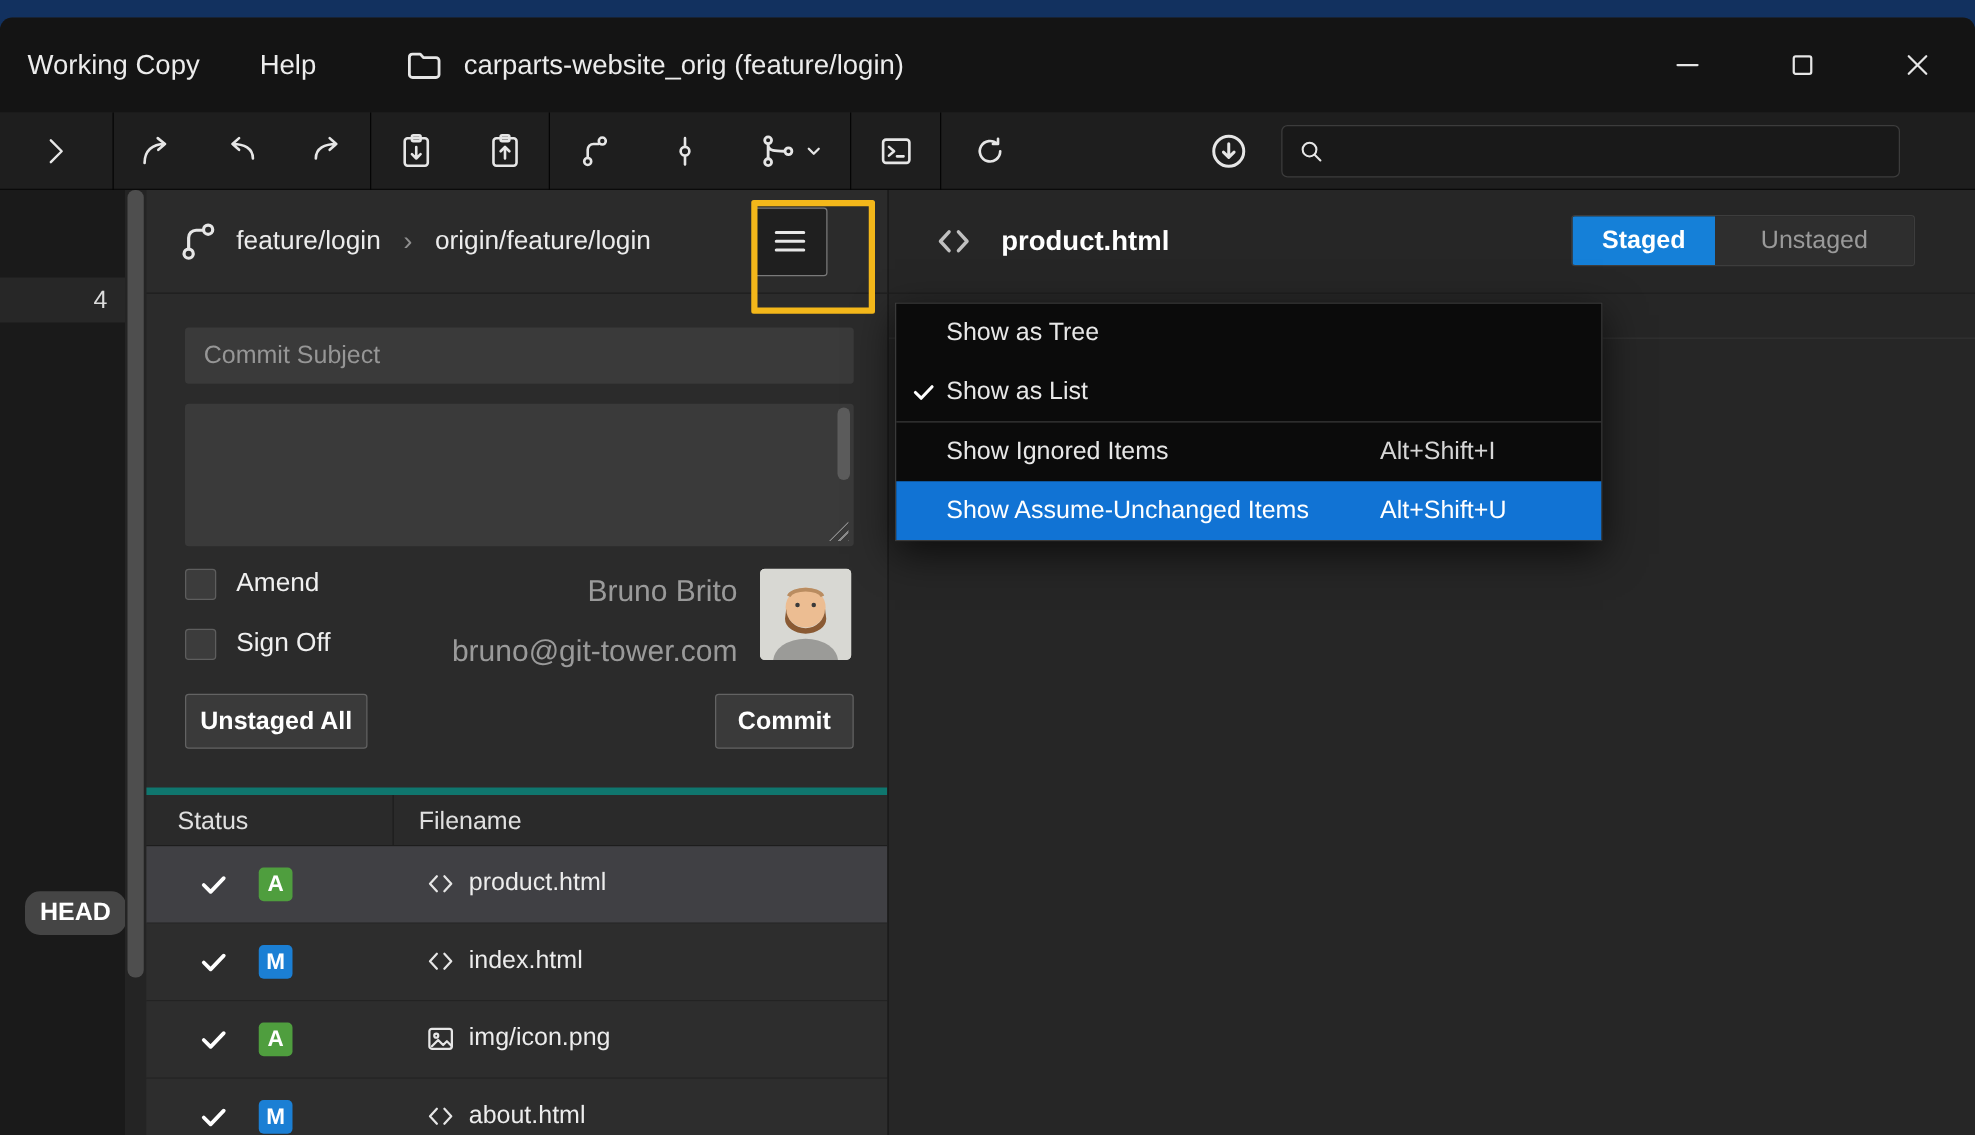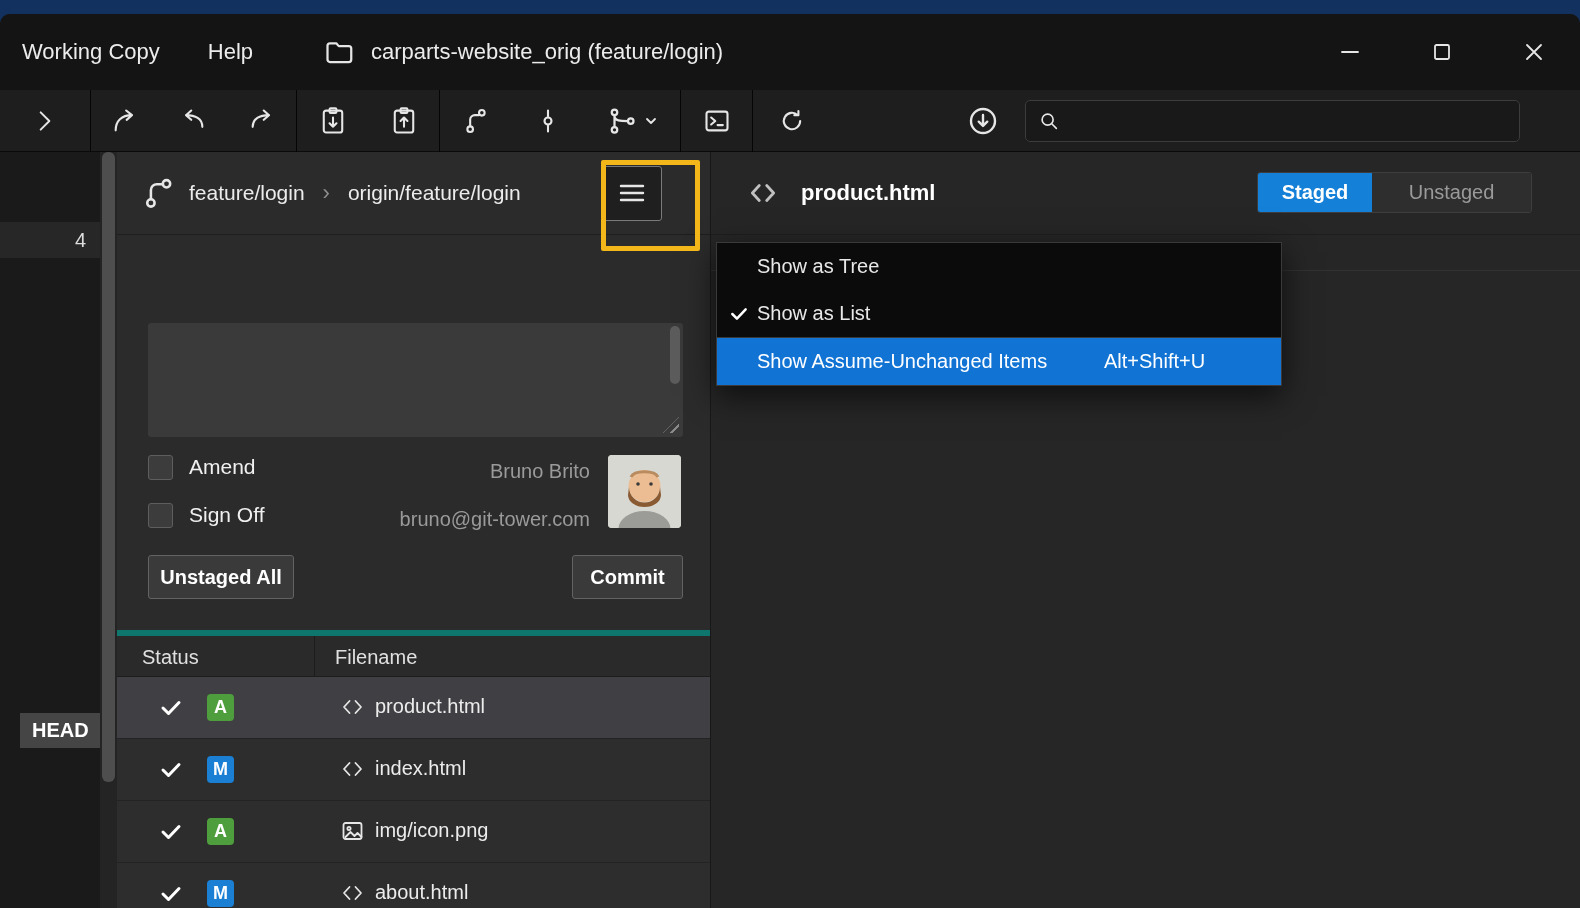--- a/index.html
+++ b/index.html
@@ -23,21 +23,21 @@
   .tb-sep { width:1px; height:62px; background:#050505; }
   .tb-btn { height:62px; display:flex; align-items:center; justify-content:center; }
   .tb-group { height:62px; display:flex; align-items:center; justify-content:space-around; }
   #search-box { width:495px; height:42px; background:#191919; border:1px solid #3c3c3c; border-radius:5px; display:flex; align-items:center; padding:0 12px; margin-left:22px; }
   #search-box input { background:transparent; border:none; outline:none; color:#e8e8e8; font-size:19px; margin-left:10px; width:100%; }
 
   
   #main { position:absolute; top:138px; left:0; right:0; bottom:0; }
   #graph-sidebar { position:absolute; left:0; top:0; width:100px; bottom:0; background:#1a1a1a; }
   #graph-row { position:absolute; top:70px; left:0; right:0; height:36px; background:#272727; display:flex; align-items:center; justify-content:flex-end; padding-right:14px; font-size:20px; color:#dcdcdc; }
-  #head-badge { position:absolute; top:561px; left:20px; background:#454545; color:#fff; font-weight:bold; font-size:20px; padding:6px 12px; border-radius:0; }
+  #head-badge { position:absolute; top:561px; left:20px; background:#454545; color:#fff; font-weight:bold; font-size:20px; padding:6px 12px; border-radius:12px; }
   #graph-scrollbar { position:absolute; left:100px; top:0; width:17px; bottom:0; background:#242424; }
   #graph-scrollbar .thumb { position:absolute; top:0; left:2px; width:13px; height:630px; background:#4e4e4e; border-radius:6px; }
 
   #staging-panel { position:absolute; left:117px; top:0; width:593px; bottom:0; background:#2b2b2b; overflow:hidden; }
   #detail-panel  { position:absolute; left:710px; top:0; right:0; bottom:0; background:#262626; border-left:1px solid #181818; }
 
   
   .panel-header { position:absolute; top:0; left:0; right:0; height:83px; border-bottom:1px solid #1e1e1e; display:flex; align-items:center; }
   #staging-header { padding:0 24px 0 24px; gap:14px; font-size:21px; }
   .crumb { color:#ececec; }
@@ -47,21 +47,21 @@
   
   #subject-input { position:absolute; left:31px; top:110px; width:535px; height:45px; background:#3a3a3a; border:none; border-radius:3px; outline:none; color:#e8e8e8; font-size:20px; padding:0 15px; }
   #subject-input::placeholder { color:#969696; }
   #message-box { position:absolute; left:31px; top:171px; width:535px; height:114px; background:#3a3a3a; border-radius:3px; }
   #message-box .vthumb { position:absolute; right:3px; top:3px; width:10px; height:58px; background:#5c5c5c; border-radius:5px; }
   #message-box .grip { position:absolute; right:4px; bottom:4px; width:16px; height:16px;
       background:repeating-linear-gradient(135deg, transparent 0 4px, #8a8a8a 4px 6px); clip-path:polygon(100% 0,100% 100%,0 100%); }
 
   .check-row { position:absolute; left:31px; height:28px; display:flex; gap:16px; font-size:21px; color:#f0f0f0; }
   .checkbox { width:25px; height:25px; background:#3c3c3c; border:1px solid #5e5e5e; border-radius:3px; }
-  .author-text { position:absolute; font-size:20px; color:#9a9a9a; text-align:right; width:260px; left:213px; }
+  .author-text { position:absolute; font-size:24px; color:#9a9a9a; text-align:right; width:260px; left:213px; }
   #avatar { position:absolute; left:491px; top:303px; width:73px; height:73px; border-radius:4px; overflow:hidden; background:#d8d8d4; }
 
   .btn { background:#3a3a3a; border:1px solid #636363; border-radius:3px; color:#fff; font-size:20px; font-weight:bold; display:flex; align-items:center; justify-content:center; }
   #unstage-all-button { position:absolute; left:31px; top:403px; width:146px; height:44px; }
   #commit-button { position:absolute; left:455px; top:403px; width:111px; height:44px; }
 
   
   #table-header { position:absolute; left:0; right:0; top:478px; height:47px; background:#2a2a2a; border-top:6px solid #0f766e; border-bottom:1px solid #1d1d1d; font-size:20px; color:#e0e0e0; }
   #table-header .col-status { position:absolute; left:25px; top:10px; }
   #table-header .col-filename { position:absolute; left:218px; top:10px; }
@@ -266,20 +266,21 @@
           <span class="crumb">origin/feature/login</span>
           <div id="list-options-button">
             <span>
               <svg width="28" height="22" viewBox="0 0 28 22">
                   <path class="ic" style="stroke-width:2.4" d="M3 4h22M3 11h22M3 18h22"></path>
                 </svg>
             </span>
           </div>
         </div>
 
+        <input id="subject-input" placeholder="Commit Subject" style="">
 
         <div id="message-box">
           <div class="vthumb"></div>
           <div class="grip"></div>
         </div>
 
         <div class="check-row" style="top:303px">
           <div class="checkbox"></div>
           <span>Amend</span>
         </div>
@@ -406,20 +407,24 @@
       </div>
       <div class="cm-item">
         <span class="cm-check">
             <svg width="20" height="20" viewBox="0 0 24 24">
               <path class="ic" style="stroke:#fff;stroke-width:3" d="M4 12l5.5 5.5L20 6.5"></path>
             </svg>
           </span>
         <span class="cm-label">Show as List</span>
       </div>
       <div class="cm-sep"></div>
+      <div class="cm-item">
+        <span class="cm-label">Show Ignored Items</span>
+        <span class="cm-shortcut">Alt+Shift+I</span>
+      </div>
       <div class="cm-item highlighted">
         <span class="cm-label">Show Assume-Unchanged Items</span>
         <span class="cm-shortcut">Alt+Shift+U</span>
       </div>
     </div>
 
     <div id="annotation-box"></div>
 
   </div>
 </div>

